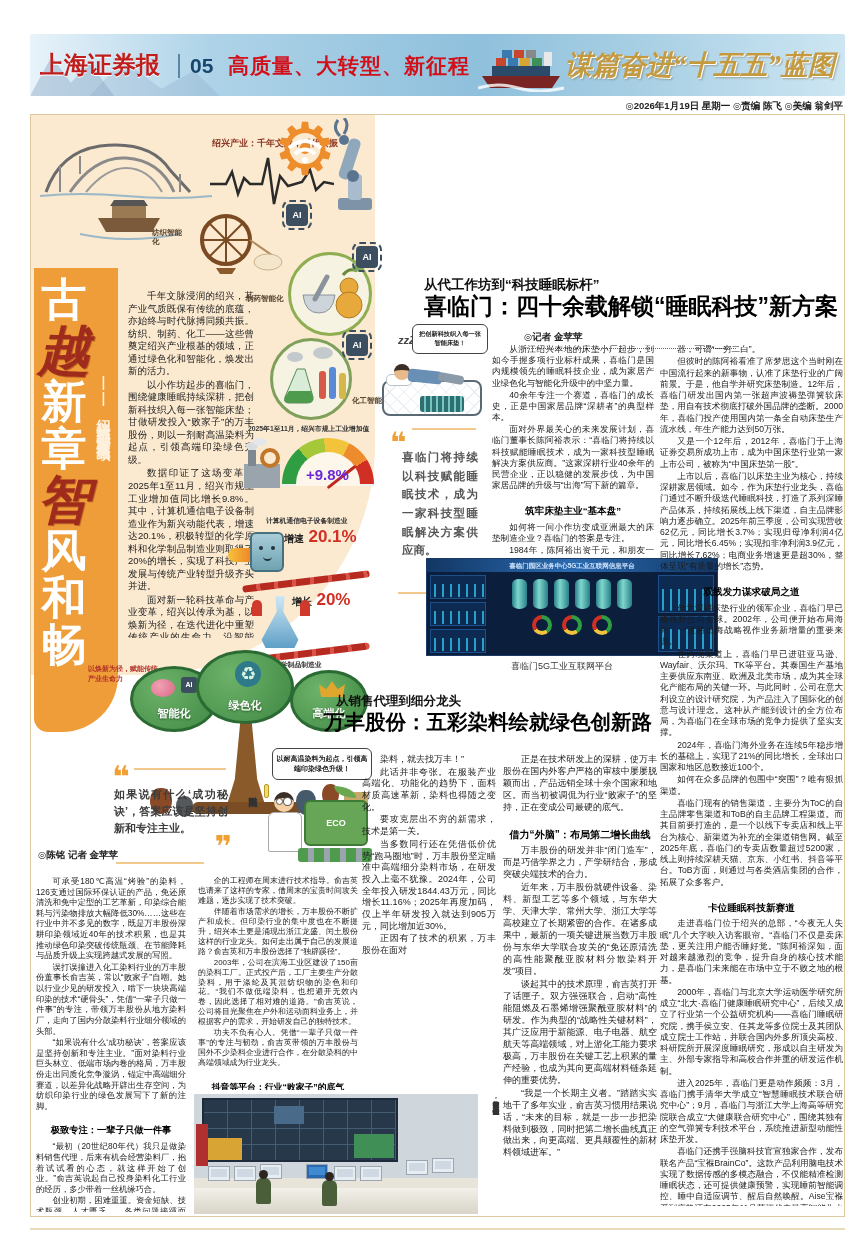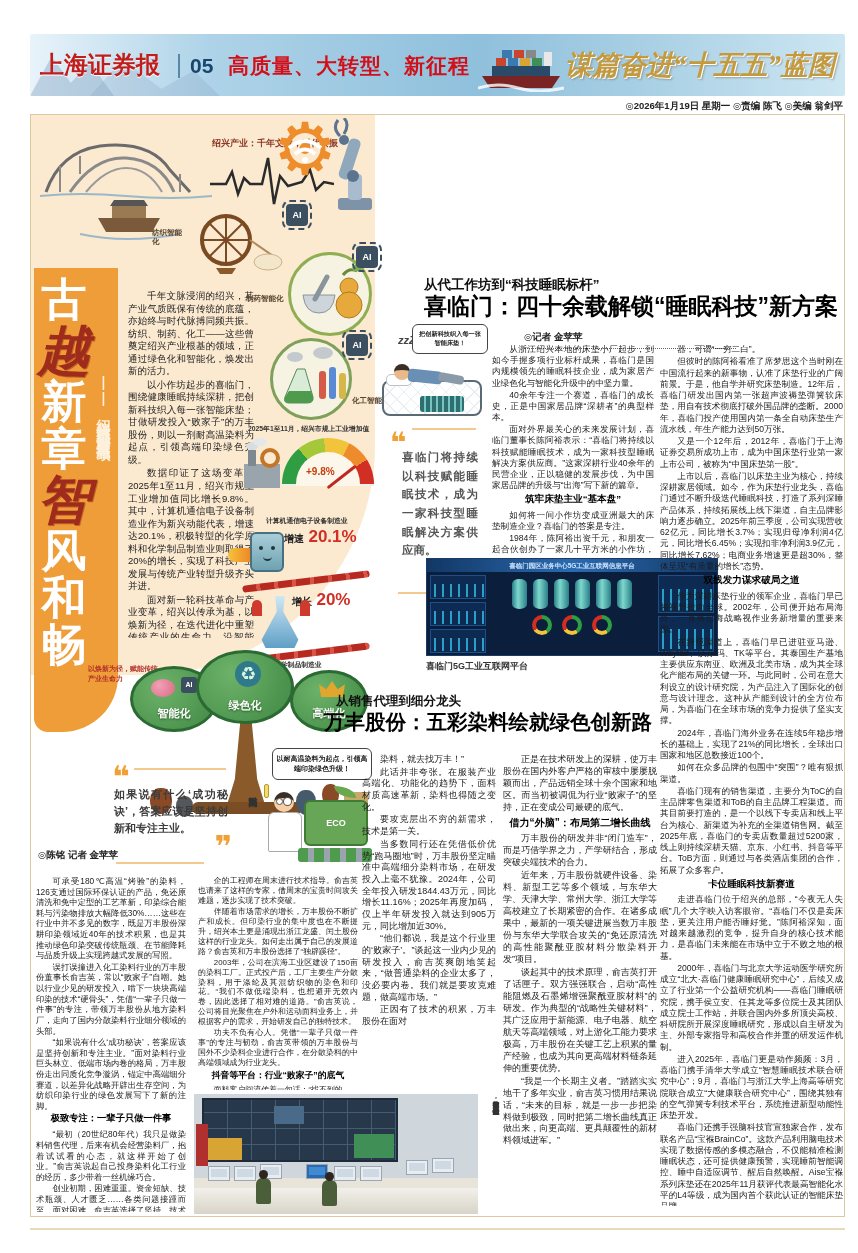--- a/index.html
+++ b/index.html
@@ -22,31 +22,31 @@
 
 .strip{left:34px;top:268px;width:84px;height:464px;background:#ef9d38;border-radius:0 0 56px 14px}
 .bigch{position:absolute;left:2px;top:8px;width:56px;text-align:center;font-family:"Liberation Serif",serif;font-weight:bold;color:#fff;line-height:1}
 .bigch span{display:block;font-size:45px;margin:2px 0}
 .bigch .red{color:#9e2b1b;font-size:53px;font-style:italic;text-shadow:1px 1px 0 rgba(120,20,10,.4)}
 .stripsub{position:absolute;right:5px;top:108px;height:340px;writing-mode:vertical-rl;font-size:14px;font-weight:bold;color:#fdf0dc;letter-spacing:2px}
 .rednote{left:88px;top:664px;width:70px;font-size:7px;font-weight:bold;color:#b3342a;line-height:1.4}
 
 .col{position:absolute;overflow:hidden;text-align:justify}
 .col .para{text-indent:2em;margin-bottom:1px}
-.col .subhead{font-weight:bold;text-align:center;text-indent:0;margin:2px 0 4px;font-size:1.12em;color:#000}
+.col .subhead{font-weight:bold;text-align:center;text-indent:0;margin:14px 0 4px;font-size:1.12em;color:#000}
 .introcol{left:128px;top:290px;width:126px;height:348px;font-size:9.5px;line-height:1.32;color:#222}
 
 .ilabel{position:absolute;font-size:7.5px;font-weight:bold;color:#5a4632;line-height:1.25}
 .circ{position:absolute;border-radius:50%;background:#f7f3e3;border:3px solid #8fae52}
 .chipai{position:absolute;width:22px;height:22px;background:#3c4f61;border-radius:4px;color:#fff;font-size:9px;font-weight:bold;display:flex;align-items:center;justify-content:center;outline:2px dashed #3c4f61;outline-offset:2px}
 .gdial{position:absolute;width:92px;height:48px;overflow:hidden}
 .gdial i{position:absolute;left:0;top:0;width:92px;height:92px;border-radius:50%;background:conic-gradient(from 270deg,#2f9e43 0 50deg,#a4c838 50deg 85deg,#f2c43b 85deg 118deg,#ee8c2d 118deg 148deg,#d12e24 148deg 180deg,#eee 180deg 360deg)}
 .gdial b{position:absolute;left:14px;top:14px;width:64px;height:64px;border-radius:50%;background:#fdf6ea}
 .needle{position:absolute;width:3px;height:36px;background:#c0281e;transform-origin:50% 100%;transform:rotate(52deg);border-radius:2px}
-.gval{position:absolute;font-size:10px;font-weight:bold;color:#c2410c}
+.gval{position:absolute;font-size:15px;font-weight:bold;color:#6d28d9}
 .redtrack{position:absolute;height:7px;background:repeating-linear-gradient(90deg,#b72a20 0 14px,#d85448 14px 18px);border-radius:4px;transform:rotate(-7deg)}
 .statpre{font-size:10px;font-weight:bold;color:#222}
 .statval{font-size:17px;font-weight:bold;color:#d12e24}
 .statlab{position:absolute;font-size:6.8px;font-weight:bold;color:#333}
 .chipman{position:absolute;width:34px;height:40px;background:linear-gradient(#a9cdd8,#6fa3b2);border:2px solid #49707e;border-radius:6px}
 .face:before{content:"";position:absolute;left:7px;top:12px;width:4px;height:4px;background:#23343d;border-radius:50%;box-shadow:12px 0 0 #23343d}
 .face:after{content:"";position:absolute;left:11px;top:20px;width:9px;height:5px;border-bottom:2px solid #23343d;border-radius:0 0 8px 8px}
 .flame{position:absolute;width:26px;height:14px;background:linear-gradient(90deg,#f6c33c,#ee7d23);border-radius:10px 0 0 10px;filter:blur(.4px)}
 .flaskman{position:absolute;width:40px;height:52px;background:linear-gradient(#cfe8f4,#5f9fc6);clip-path:polygon(38% 0,62% 0,58% 30%,96% 84%,86% 100%,14% 100%,4% 84%,42% 30%)}
 .fin{position:absolute;width:10px;height:16px;background:#cf3a2c;border-radius:6px 6px 0 0}
@@ -78,21 +78,21 @@
 .pull1:after{content:"❞";position:absolute;right:0;bottom:-14px;font-size:28px;color:#f0a035}
 .colA{left:492px;top:344px;width:162px;height:212px;font-size:8.6px;line-height:1.3}
 .colB{left:660px;top:344px;width:183px;height:862px;font-size:8.6px;line-height:1.31}
 
 .dash{left:426px;top:558px;width:292px;height:98px;background:#0b1f3d;border:1px solid #1c3a66;overflow:hidden}
 .dtitle{height:13px;background:linear-gradient(90deg,#123764,#2a6ab0,#123764);color:#cfe6ff;font-size:6.5px;font-weight:bold;text-align:center;line-height:13px}
 .mp{background:#0d2b52;border:1px solid #1d4f8a;background-image:repeating-linear-gradient(90deg,transparent 0 3px,#2aa0c8 3px 5px,transparent 5px 8px);background-size:100% 60%;background-repeat:no-repeat;background-position:50% 90%}
 .cyl{width:15px;height:30px;background:linear-gradient(90deg,#2a7f8a,#7fd8cc 40%,#2a7f8a);border-radius:7px/5px}
 .gg{width:20px;height:20px;border-radius:50%;background:conic-gradient(#2f9e43 0 40%,#f2c43b 40% 65%,#d12e24 65% 100%);position:relative}
 .gg:after{content:"";position:absolute;left:4px;top:4px;width:12px;height:12px;border-radius:50%;background:#0b1f3d}
-.dcap{left:426px;top:660px;width:292px;text-align:left;font-size:9px;font-weight:bold;color:#333}
+.dcap{left:416px;top:660px;width:292px;text-align:center;font-size:9px;font-weight:normal;color:#333}
 
 .kick2{left:336px;top:693px;width:240px;font-size:12.5px;font-weight:bold;color:#111}
 .title2{left:324px;top:708px;width:342px;font-size:20.5px;font-weight:bold;color:#000}
 .by2{left:38px;top:849px;width:170px;font-size:9.5px;font-weight:bold;color:#222}
 .col1{left:36px;top:876px;width:150px;height:336px;font-size:8.3px;line-height:1.28}
 .col2{left:198px;top:876px;width:160px;height:214px;font-size:7.9px;line-height:1.26}
 .col3{left:362px;top:754px;width:134px;height:332px;font-size:9px;line-height:1.3}
 .col4{left:503px;top:754px;width:154px;height:462px;font-size:9px;line-height:1.33}
 
 .photo2{left:194px;top:1094px;width:284px;height:120px;background:linear-gradient(#cfd6dc 70%,#e8e4da 70%);overflow:hidden}
@@ -368,21 +368,20 @@
   </div>
   <div class="abs vcap2">万丰股份的智能中控室，可实时监控生产调度和设备运行情况</div>
 
   <div class="abs kick2">从销售代理到细分龙头</div>
   <div class="abs title2">万丰股份：五彩染料绘就绿色创新路</div>
   <div class="col col3">
       <div class="para">染料，就去找万丰！”</div>
       <div class="para">此话并非夸张。在服装产业高端化、功能化的趋势下，面料材质高速革新，染料也得随之变化。</div>
       <div class="para">要攻克层出不穷的新需求，技术是第一关。</div>
       <div class="para">当多数同行还在凭借低价优势“跑马圈地”时，万丰股份坚定瞄准中高端细分染料市场，在研发投入上毫不犹豫。2024年，公司全年投入研发1844.43万元，同比增长11.16%；2025年再度加码，仅上半年研发投入就达到905万元，同比增加近30%。</div>
-      <div class="para">“他们都说，我是这个行业里的‘败家子’。”谈起这一业内少见的研发投入，俞吉英爽朗地笑起来，“做普通染料的企业太多了，没必要内卷。我们就是要攻克难题，做高端市场。”</div>
       <div class="para">正因有了技术的积累，万丰股份在面对</div>
     </div>
   <div class="col col4">
       <div class="para">正是在技术研发上的深耕，使万丰股份在国内外客户严格的审核中屡屡脱颖而出，产品远销全球十余个国家和地区。而当初被调侃为行业“败家子”的坚持，正在变成公司最硬的底气。</div>
       <div class="subhead">借力“外脑”：布局第二增长曲线</div>
       <div class="para">万丰股份的研发并非“闭门造车”，而是巧借学界之力，产学研结合，形成突破尖端技术的合力。</div>
       <div class="para">近年来，万丰股份就硬件设备、染料、新型工艺等多个领域，与东华大学、天津大学、常州大学、浙江大学等高校建立了长期紧密的合作。在诸多成果中，最新的一项关键进展当数万丰股份与东华大学联合攻关的“免还原清洗的高性能聚酰亚胺材料分散染料开发”项目。</div>
       <div class="para">谈起其中的技术原理，俞吉英打开了话匣子。双方强强联合，启动“高性能阻燃及石墨烯增强聚酰亚胺材料”的研发。作为典型的“战略性关键材料”，其广泛应用于新能源、电子电器、航空航天等高端领域，对上游化工能力要求极高，万丰股份在关键工艺上积累的量产经验，也成为其向更高端材料链条延伸的重要优势。</div>
       <div class="para">“我是一个长期主义者。”踏踏实实地干了多年实业，俞吉英习惯用结果说话，“未来的目标，就是一步一步把染料做到极致，同时把第二增长曲线真正做出来，向更高端、更具颠覆性的新材料领域进军。”</div>
     </div>

